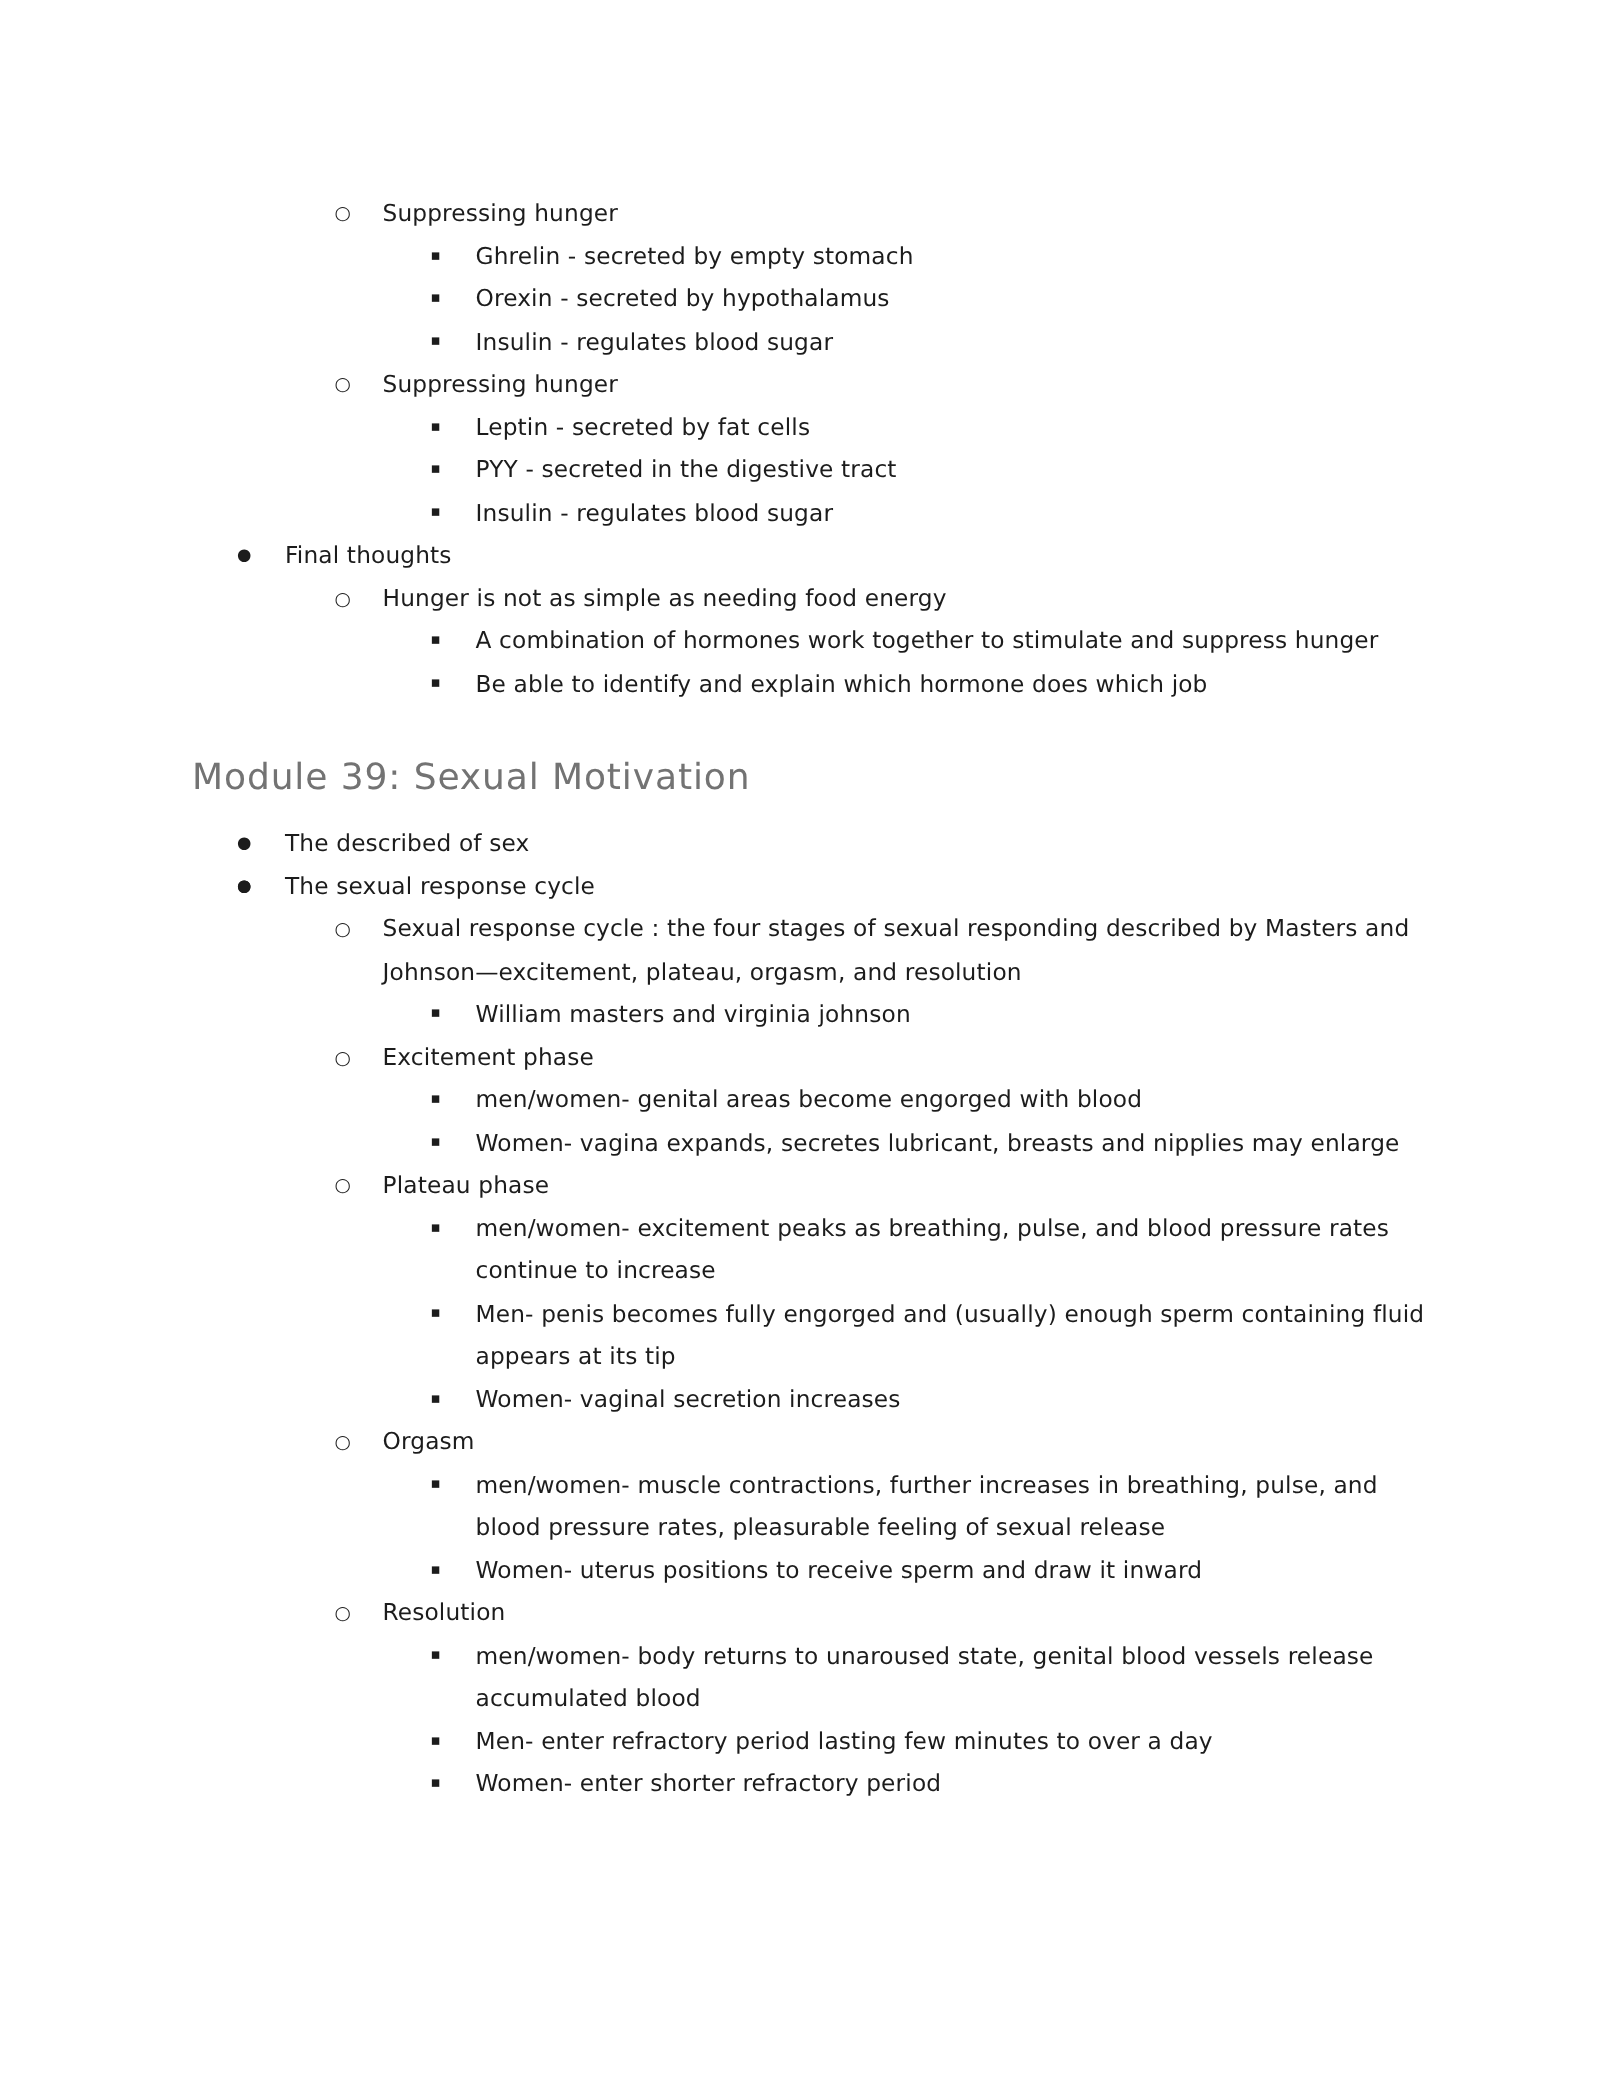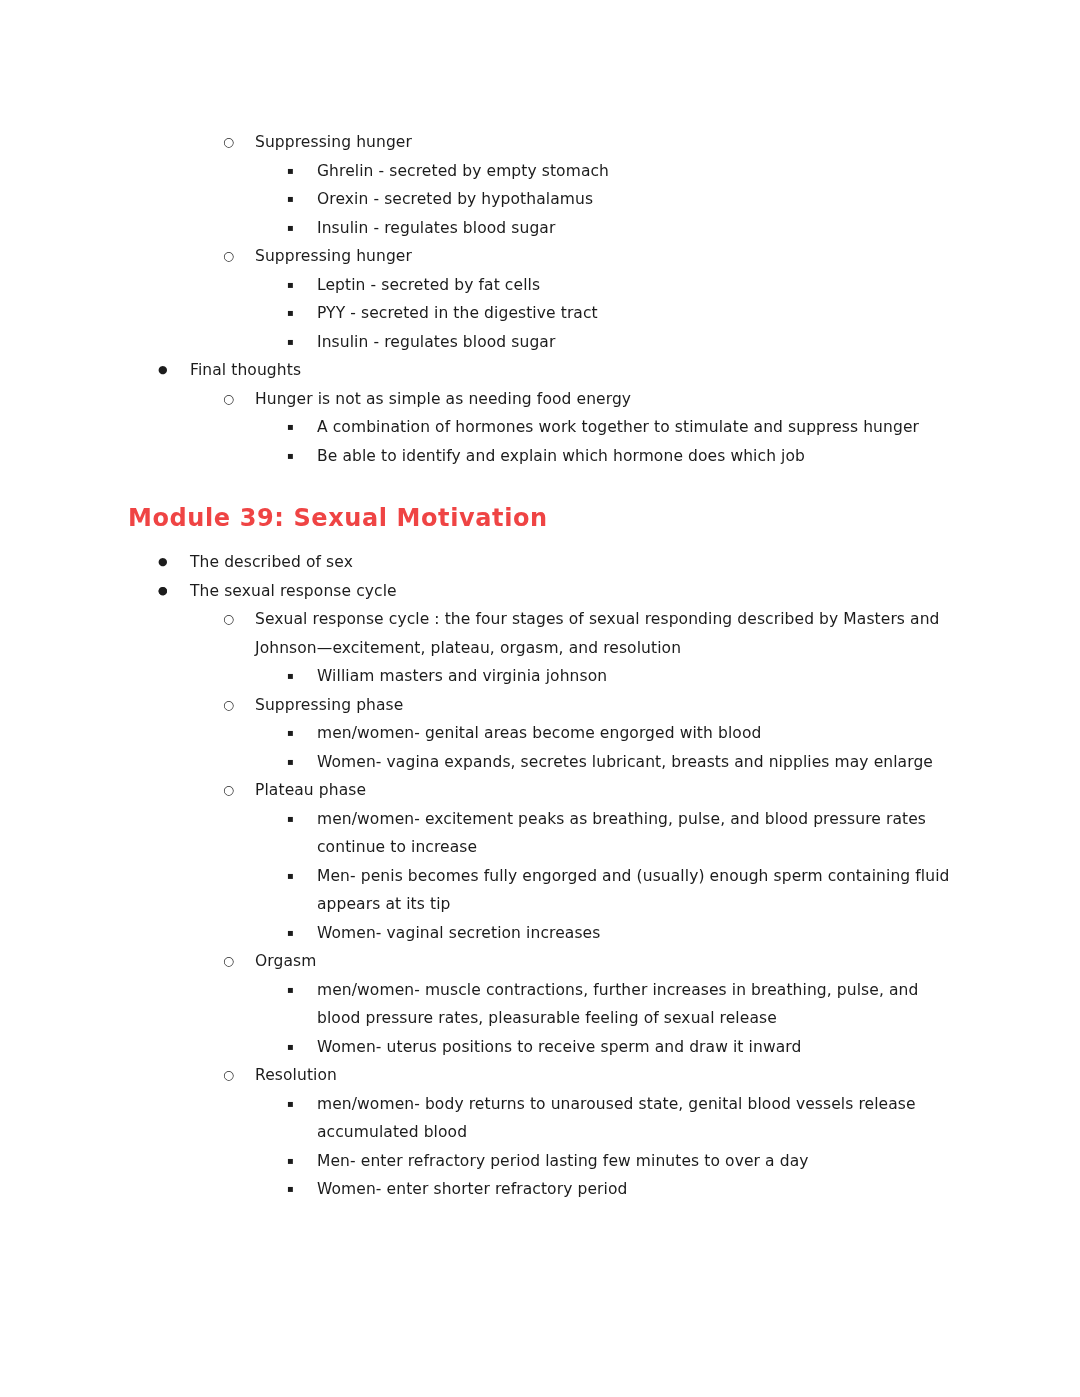--- a/index.html
+++ b/index.html
@@ -37,23 +37,23 @@
   .l1 { padding-left: 62px; }
   .l1 .bullet { left: 30px; font-size: 11px; }
   .l2 { padding-left: 127px; }
   .l2 .bullet { left: 95px; font-size: 12.5px; }
   .l3 { padding-left: 189px; }
   .l3 .bullet { left: 159px; font-size: 10px; }
   .heading {
     font-size: 24px;
     line-height: 30px;
     letter-spacing: 0.6px;
-    color: #ef4444;
+    color: #737373;
     margin: 33px 0 15px 0;
-    font-weight: 700;
+    font-weight: 400;
   }
 </style>
 </head>
 <body>
 
 <div class="page">
   <div class="doc">
       <div class="li l2"><span class="bullet">○</span><span>Suppressing hunger</span></div>
       <div class="li l3"><span class="bullet">▪</span><span>Ghrelin - secreted by empty stomach</span></div>
       <div class="li l3"><span class="bullet">▪</span><span>Orexin - secreted by hypothalamus</span></div>
@@ -65,21 +65,21 @@
       <div class="li l1"><span class="bullet">●</span><span>Final thoughts</span></div>
       <div class="li l2"><span class="bullet">○</span><span>Hunger is not as simple as needing food energy</span></div>
       <div class="li l3"><span class="bullet">▪</span><span>A combination of hormones work together to stimulate and suppress hunger</span></div>
       <div class="li l3"><span class="bullet">▪</span><span>Be able to identify and explain which hormone does which job</span></div>
       <div class="heading">Module 39: Sexual Motivation</div>
       <div class="li l1"><span class="bullet">●</span><span>The described of sex</span></div>
       <div class="li l1"><span class="bullet">●</span></div>
       <div class="li l1"><span class="bullet">●</span><span>The sexual response cycle</span></div>
       <div class="li l2"><span class="bullet">○</span><span>Sexual response cycle : the four stages of sexual responding described by Masters and Johnson—excitement, plateau, orgasm, and resolution</span></div>
       <div class="li l3"><span class="bullet">▪</span><span>William masters and virginia johnson</span></div>
-      <div class="li l2"><span class="bullet">○</span><span>Suppressing phase</span></div>
+      <div class="li l2"><span class="bullet">○</span><span>Excitement phase</span></div>
       <div class="li l3"><span class="bullet">▪</span><span>men/women- genital areas become engorged with blood</span></div>
       <div class="li l3"><span class="bullet">▪</span><span>Women- vagina expands, secretes lubricant, breasts and nipplies may enlarge</span></div>
       <div class="li l2"><span class="bullet">○</span><span>Plateau phase</span></div>
       <div class="li l3"><span class="bullet">▪</span><span>men/women- excitement peaks as breathing, pulse, and blood pressure rates continue to increase</span></div>
       <div class="li l3"><span class="bullet">▪</span><span>Men- penis becomes fully engorged and (usually) enough sperm containing fluid appears at its tip</span></div>
       <div class="li l3"><span class="bullet">▪</span><span>Women- vaginal secretion increases</span></div>
       <div class="li l2"><span class="bullet">○</span><span>Orgasm</span></div>
       <div class="li l3"><span class="bullet">▪</span><span>men/women- muscle contractions, further increases in breathing, pulse, and blood pressure rates, pleasurable feeling of sexual release</span></div>
       <div class="li l3"><span class="bullet">▪</span><span>Women- uterus positions to receive sperm and draw it inward</span></div>
       <div class="li l2"><span class="bullet">○</span><span>Resolution</span></div>

